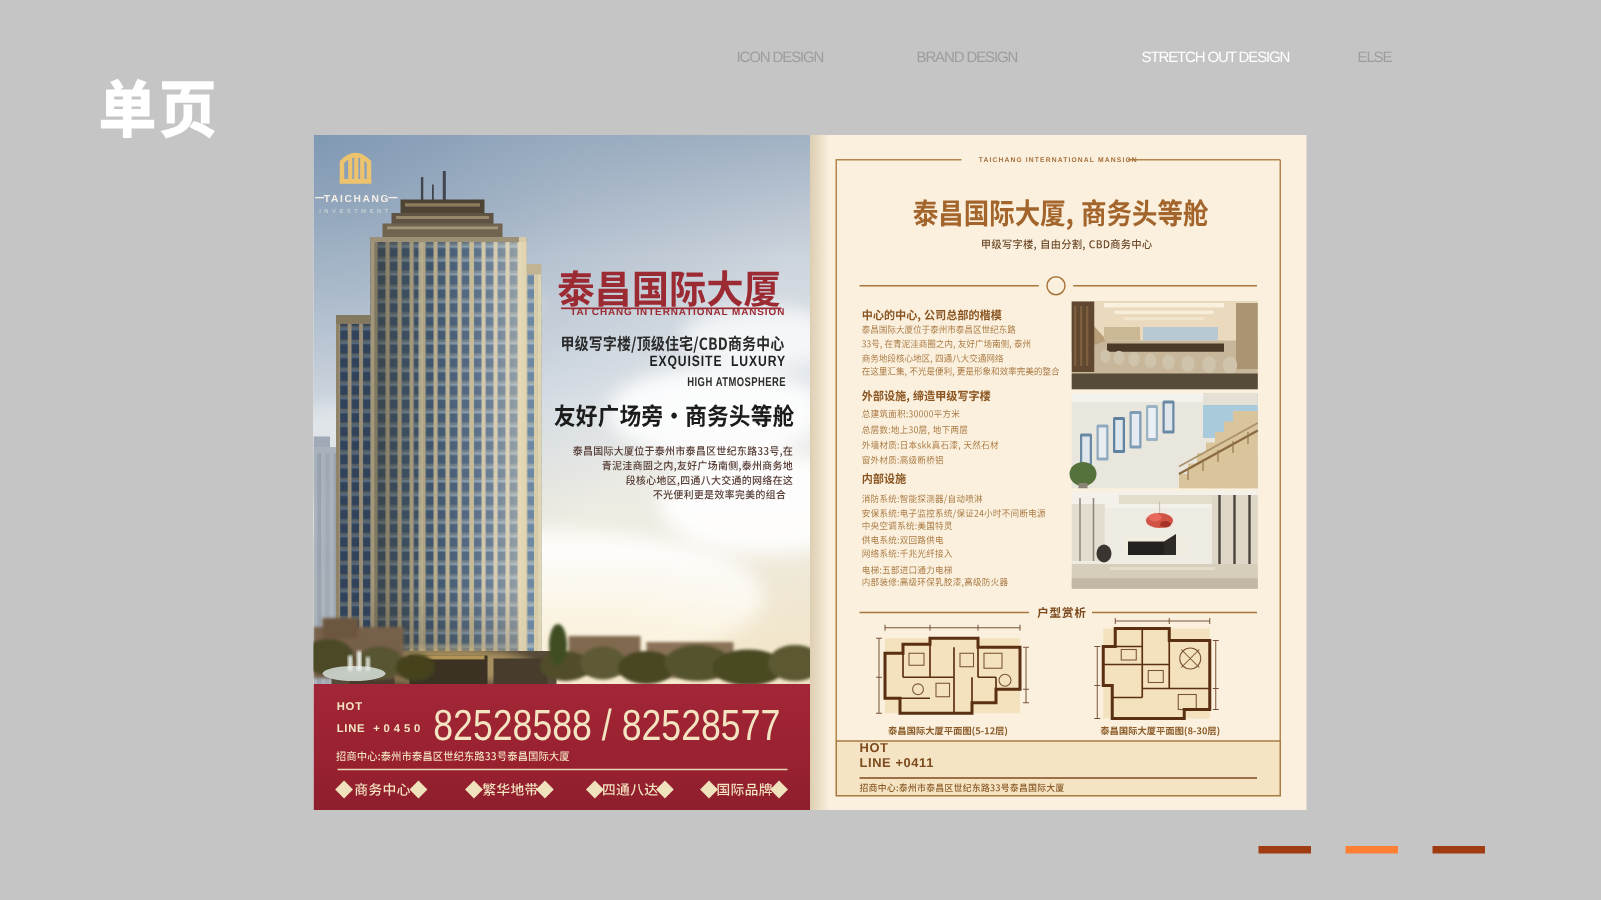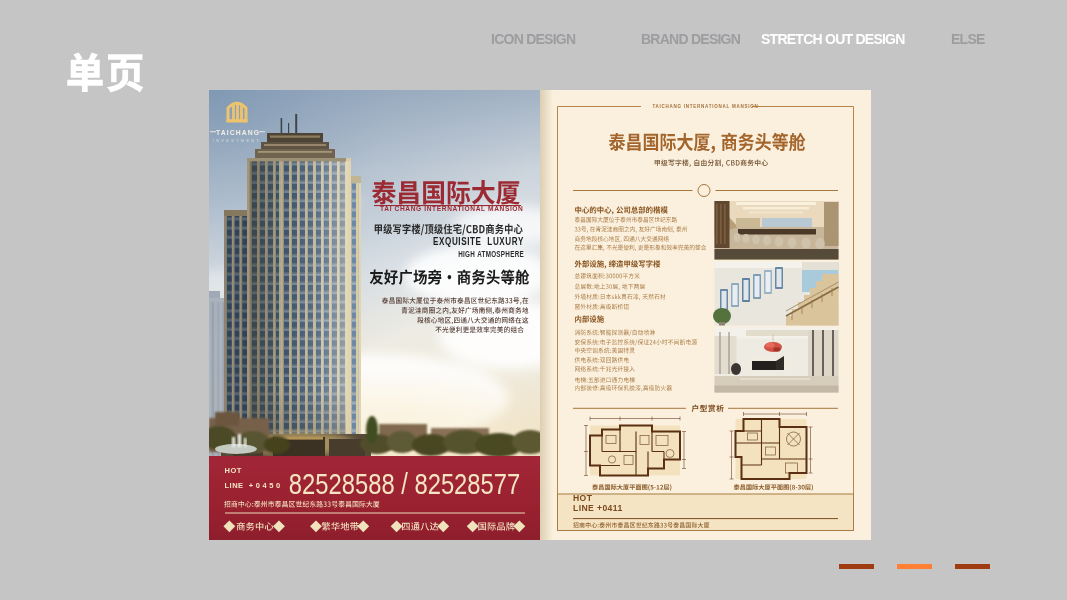--- a/index.html
+++ b/index.html
@@ -1,30 +1,30 @@
 <!DOCTYPE html>
 <html><head>
 <meta charset="utf-8">
 <style>
 html,body{margin:0;padding:0}
 body{width:1067px;height:600px;overflow:hidden;position:relative;background:#c5c5c6;
      font-family:"Liberation Sans",sans-serif;}
 .abs{position:absolute}
-.nav{font-weight:bold;font-size:14px;letter-spacing:-.75px;color:#9d9da0;top:32px;line-height:14px}
+.nav{font-weight:normal;font-size:10px;letter-spacing:-.75px;color:#9d9da0;top:32px;line-height:14px}
 </style>
 </head>
 <body>
 
 <div class="abs nav" style="left:491px">ICON DESIGN</div>
 
-<div class="abs nav" style="left:641px">BRAND DESIGN</div>
+<div class="abs nav" style="left:611px">BRAND DESIGN</div>
 
 <div class="abs nav" style="left:761px;color:#ffffff">STRETCH OUT DESIGN</div>
 
-<div class="abs nav" style="left:951px">ELSE</div>
+<div class="abs nav" style="left:905px">ELSE</div>
 
 <div class="abs" style="left:209px;top:90px;width:331px;height:450px;background:#dfe3e6">
 
 <svg width="331" height="450" viewBox="0 0 331 450" style="position:absolute;left:0;top:0">
 <defs>
 <linearGradient id="sky" x1="0" y1="0" x2="0" y2="1">
  <stop offset="0" stop-color="#a2b2c4"></stop>
           <stop offset=".22" stop-color="#ccd4dc"></stop>
  <stop offset=".48" stop-color="#e5e9ec"></stop>
           <stop offset=".75" stop-color="#f0ecdf"></stop>

